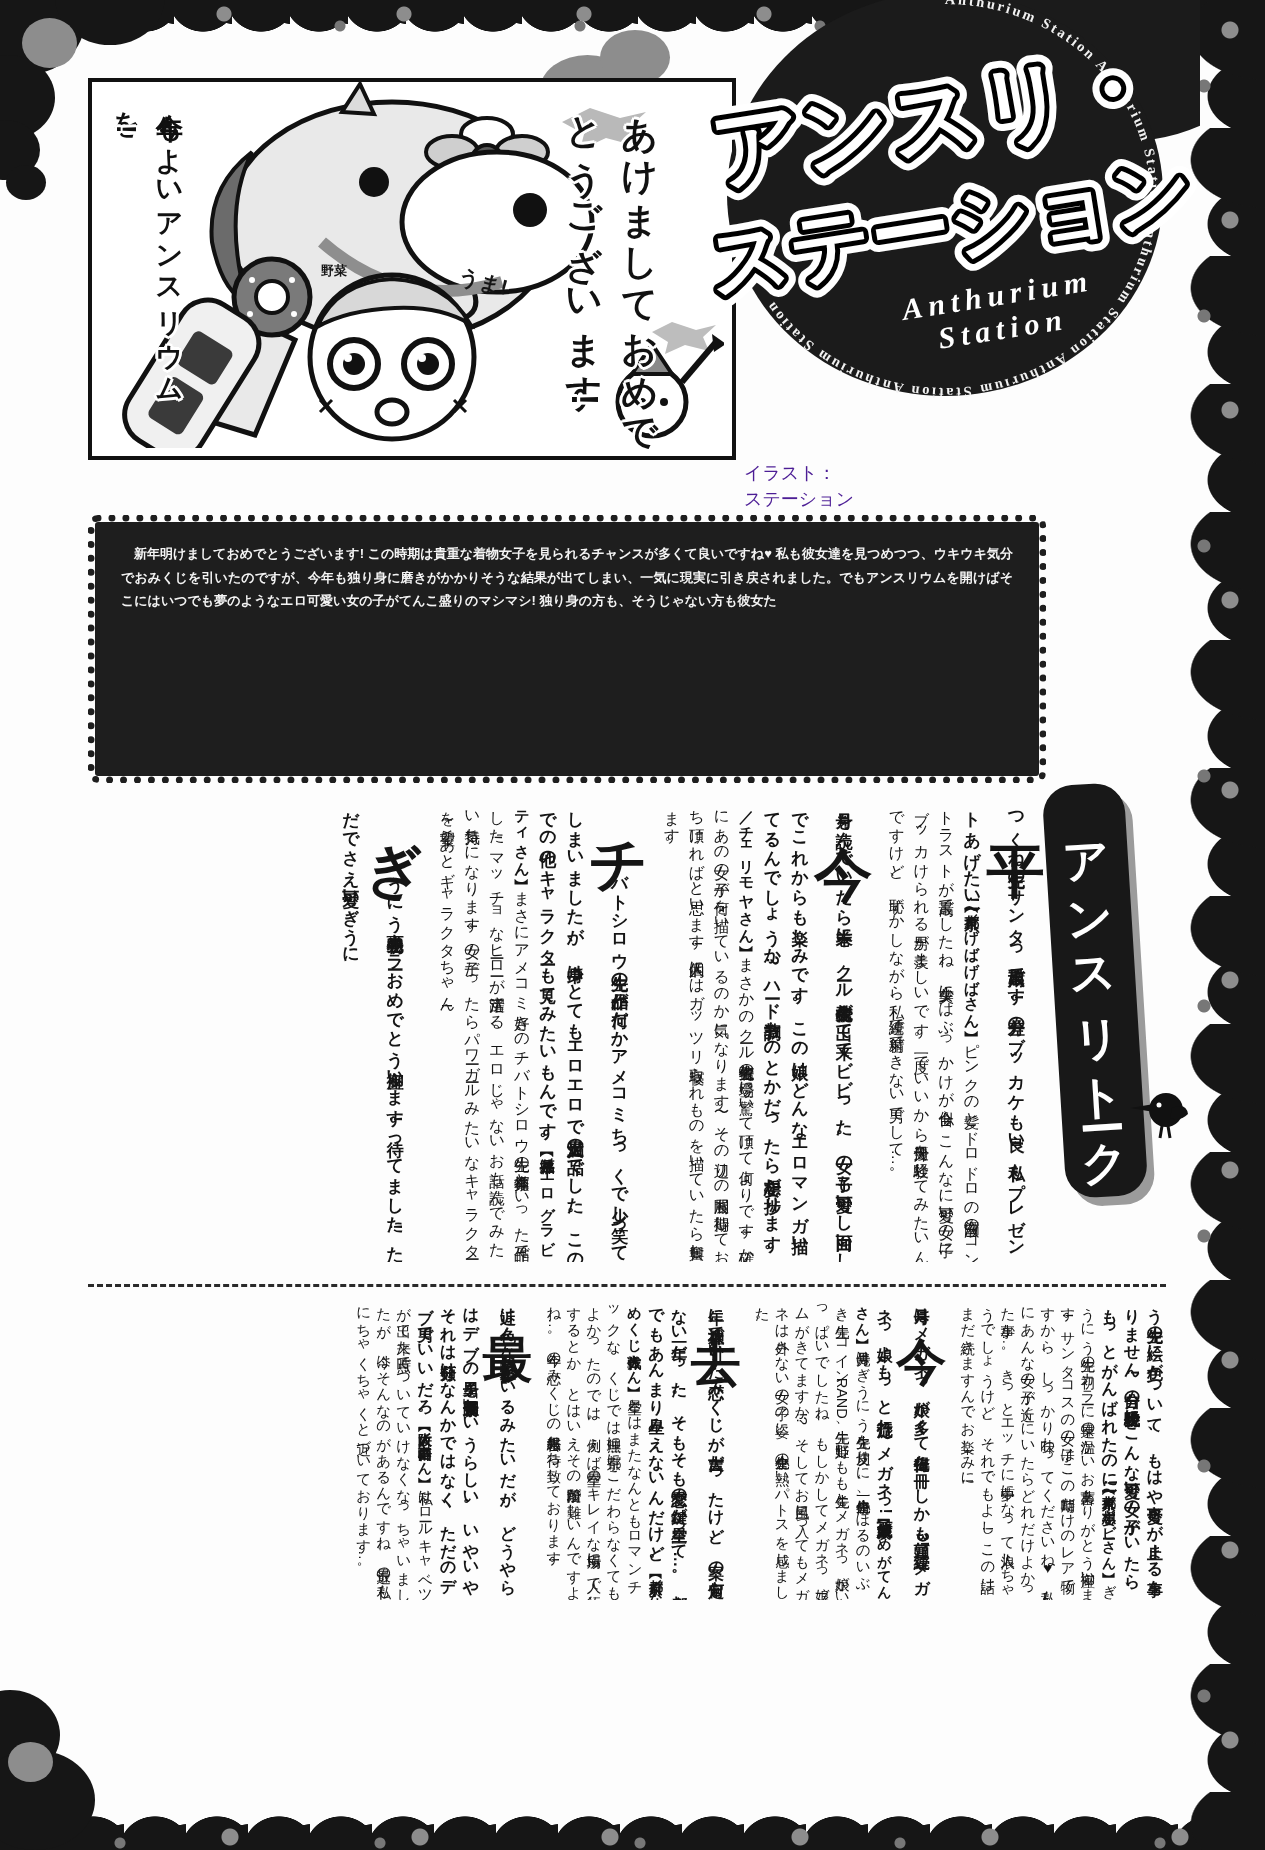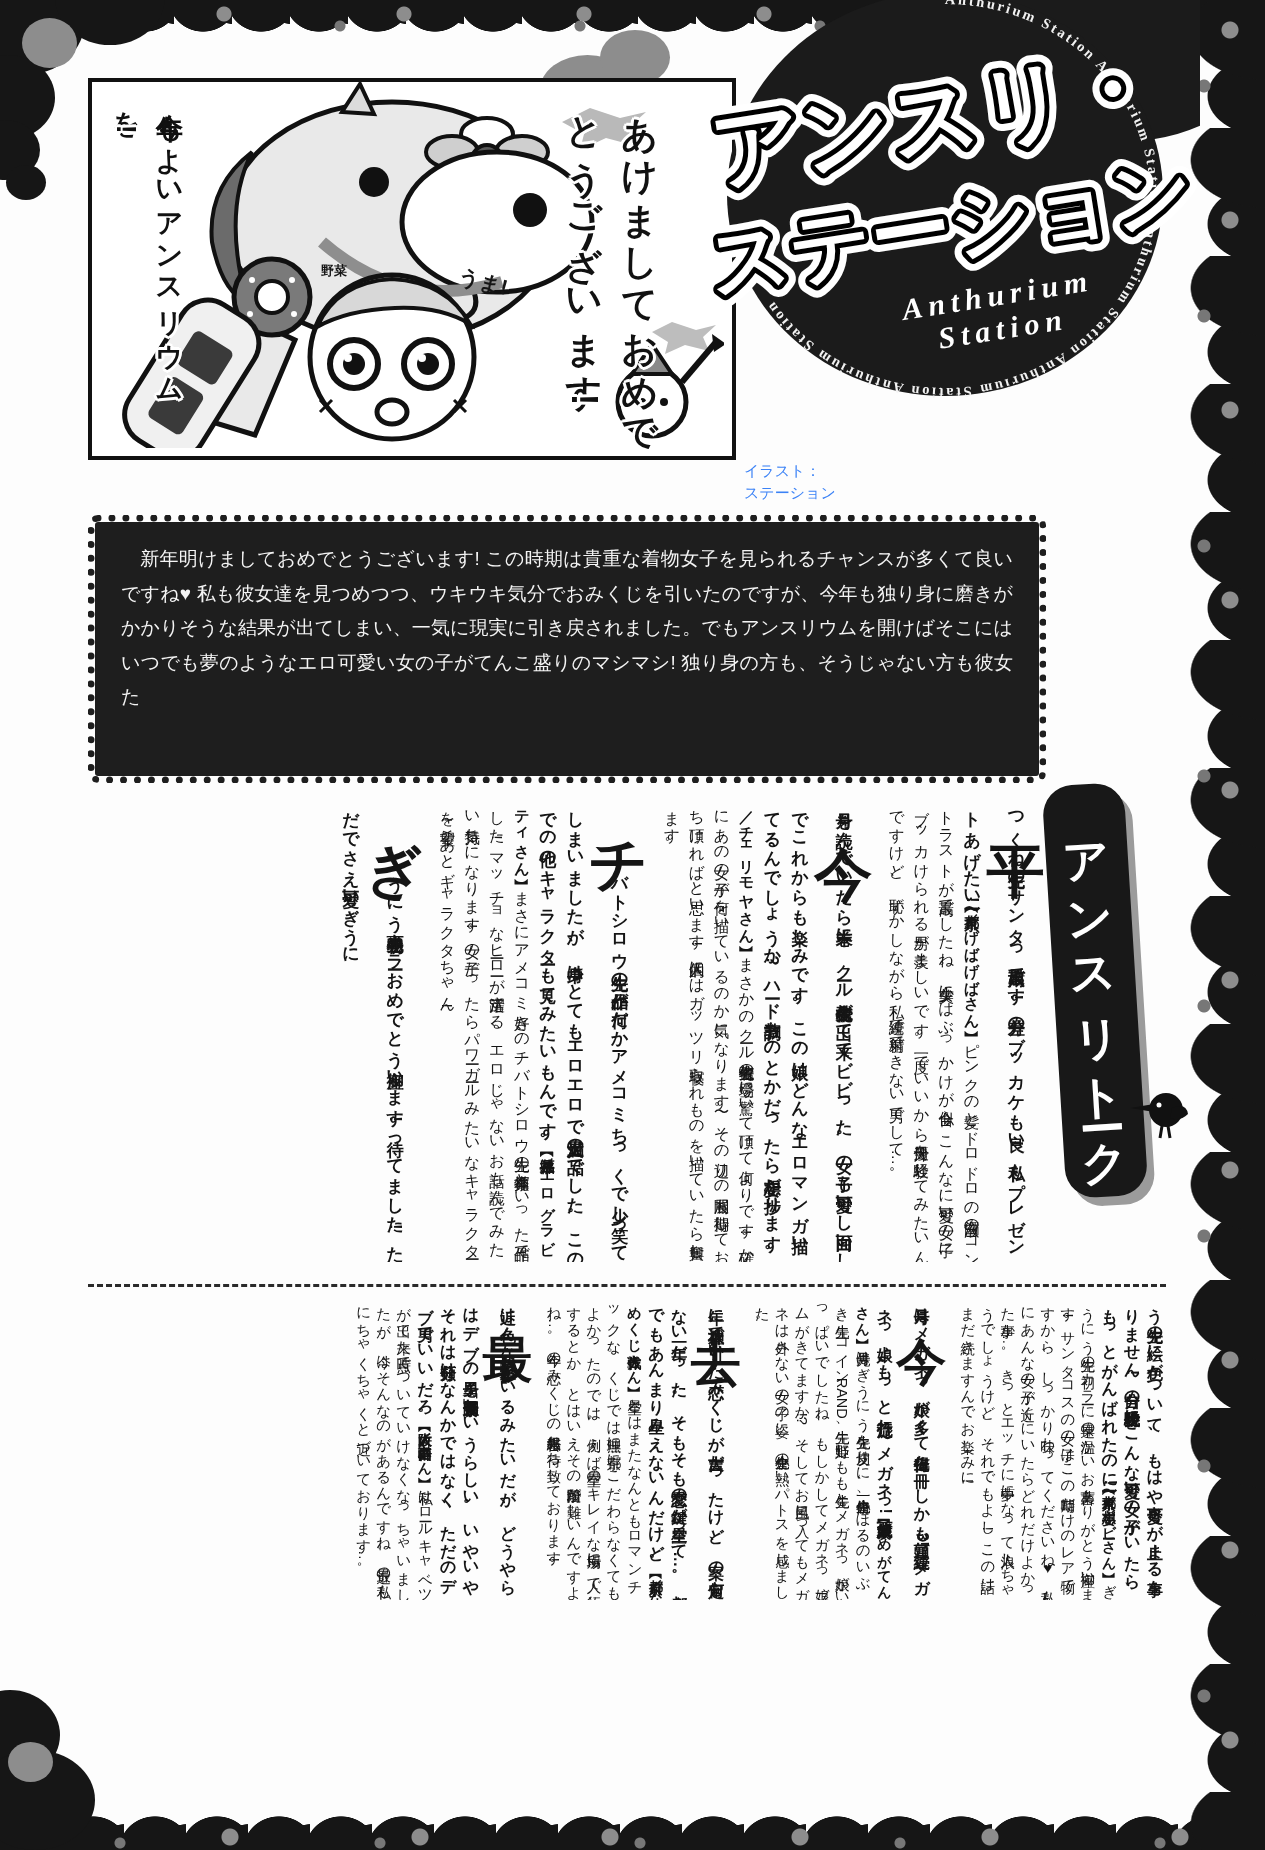--- a/index.html
+++ b/index.html
@@ -49,30 +49,30 @@
   .vtext{writing-mode:vertical-rl;text-orientation:mixed;}
   .greeting{
     position:absolute;z-index:3;font-weight:900;letter-spacing:2px;color:#111;
     text-shadow:-2px -2px 0 #fff,2px -2px 0 #fff,-2px 2px 0 #fff,2px 2px 0 #fff,
                 0 -3px 0 #fff,0 3px 0 #fff,-3px 0 0 #fff,3px 0 0 #fff;
   }
   .greeting-right{left:556px;top:92px;height:350px;font-size:36px;line-height:1.55;}
   .greeting-left{left:104px;top:92px;height:300px;font-size:27px;line-height:1.6;}
   .speech-uma{position:absolute;left:458px;top:268px;font-size:21px;font-weight:900;transform:rotate(14deg);z-index:3;}
   .cheek-txt{position:absolute;left:321px;top:262px;font-size:13px;font-weight:700;z-index:3;}
-  .illus-credit{position:absolute;left:744px;top:460px;font-size:15px;line-height:1.45;z-index:2;color:#3b82f6;}
+  .illus-credit{position:absolute;left:744px;top:460px;font-size:18px;line-height:1.45;z-index:2;color:#4c1d95;}
   
   .logo-wrap{position:absolute;left:690px;top:-18px;width:510px;height:460px;z-index:3;}
   
   .ed-box{
     position:absolute;left:88px;top:515px;width:958px;height:268px;z-index:2;
     background:#1e1e1e;background-clip:padding-box;border:7px dotted #1e1e1e;border-radius:10px;
     display:flex;box-sizing:border-box;padding:20px 26px;color:#f4f4f4;
   }
-  .ed-col{flex:1;font-size:19px;line-height:1.82;font-weight:400;text-align:justify;white-space:pre-line;}
+  .ed-col{flex:1;font-size:13px;line-height:1.82;font-weight:700;text-align:justify;white-space:pre-line;}
   .ed-col + .ed-col{border-left:1px solid #9a9a9a;padding-left:26px;margin-left:26px;}
   
   .talk-banner{
     position:absolute;left:1054px;top:784px;z-index:2;
     background:#181818;color:#fff;border-radius:30px;
     padding:28px 18px;transform:rotate(-3.5deg);
     box-shadow:7px 9px 0 #9b9b9b;
     writing-mode:vertical-rl;text-orientation:upright;
     font-size:46px;font-weight:900;letter-spacing:6px;line-height:1;
   }

